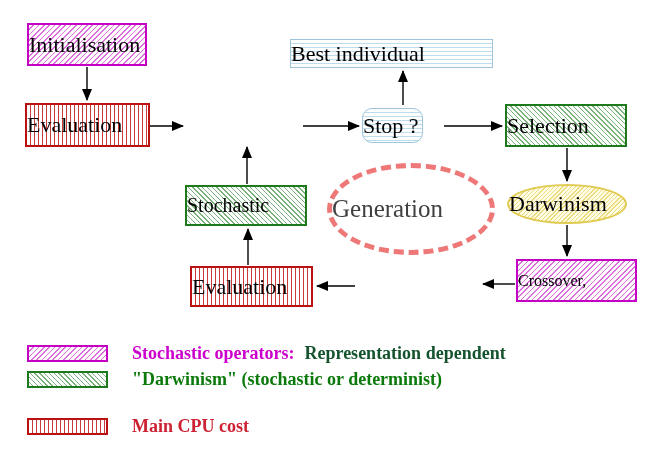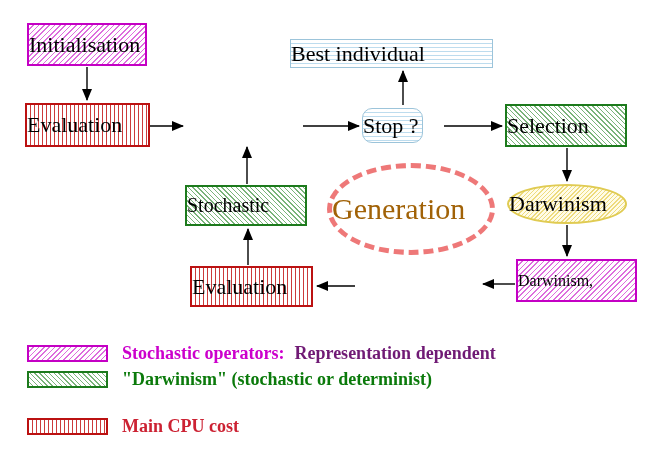--- a/index.html
+++ b/index.html
@@ -42,30 +42,30 @@
   #n-stop       {left:362px;top:108px; width:61px; height:35px;border-radius:10px;}
   #n-selection  {left:505px;top:104px; width:122px;height:43px;}
   #n-genitors   {left:507px;top:184px; width:120px;height:40px;}
   #n-crossover  {left:516px;top:259px; width:121px;height:43px;font-size:16px;line-height:1.2;}
   #n-offspring  {left:355px;top:268px; width:124px;height:38px;}
   #n-eval-bot   {left:190px;top:266px; width:123px;height:41px;}
   #n-replacement{left:185px;top:185px; width:122px;height:41px;font-size:20px;}
   #n-generation {
     left:327px;top:163px;width:168px;height:92px;
     border:5px dashed #ee7878;border-radius:50%;
-    color:#a16207;font-size:30px;background:transparent;
+    color:#404040;font-size:25px;background:transparent;
   }
   .crossover-lines{display:flex;flex-direction:column;align-items:center;}
   
   .legend-row{position:absolute;left:27px;display:flex;align-items:center;height:21px;}
   #lr-0{top:343px;} #lr-1{top:369px;} #lr-2{top:416px;} #lr-3{top:420px;}
   .swatch{width:81px;height:17px;box-sizing:border-box;flex:0 0 auto;}
-  .legend-text{margin-left:14px;font-size:18px;font-weight:bold;white-space:nowrap;}
+  .legend-text{margin-left:24px;font-size:18px;font-weight:bold;white-space:nowrap;}
   .lt-magenta{color:#cc00cc;}
-  .lt-gold{color:#701a75;margin-left:10px;}
+  .lt-gold{color:#14532d;margin-left:10px;}
   .lt-green{color:#0b7a0b;}
   .lt-red{color:#cc2233;}
   .lt-blue{color:#96c8e8;}
 </style>
 </head>
 <body>
 
 <div id="canvas">
 
   <svg id="arrows" viewBox="0 0 662 471" xmlns="http://www.w3.org/2000/svg">
@@ -109,21 +109,21 @@
   <div id="n-selection" class="node hatch-green">
     <span>Selection</span>
   </div>
 
   <div id="n-genitors" class="node hatch-yellow">
     <span>Darwinism</span>
   </div>
 
   <div id="n-crossover" class="node hatch-magenta">
     <span class="crossover-lines">
-      <span>Darwinism,</span>
+      <span>Crossover,</span>
     </span>
   </div>
 
 
   <div id="n-eval-bot" class="node stripes-red">
     <span>Evaluation</span>
   </div>
 
   <div id="n-replacement" class="node hatch-green">
     <span>Stochastic</span>

